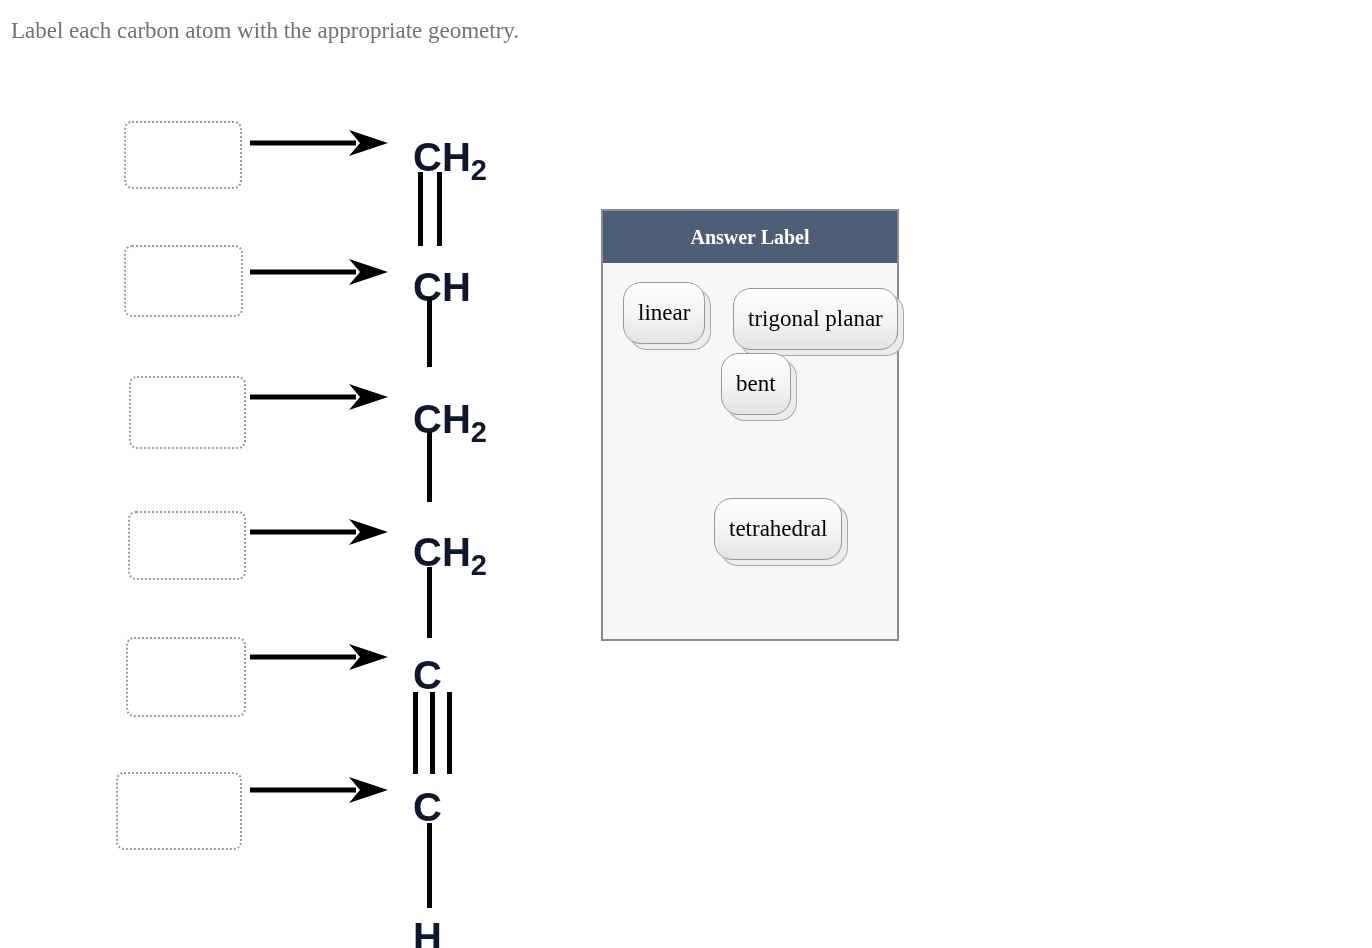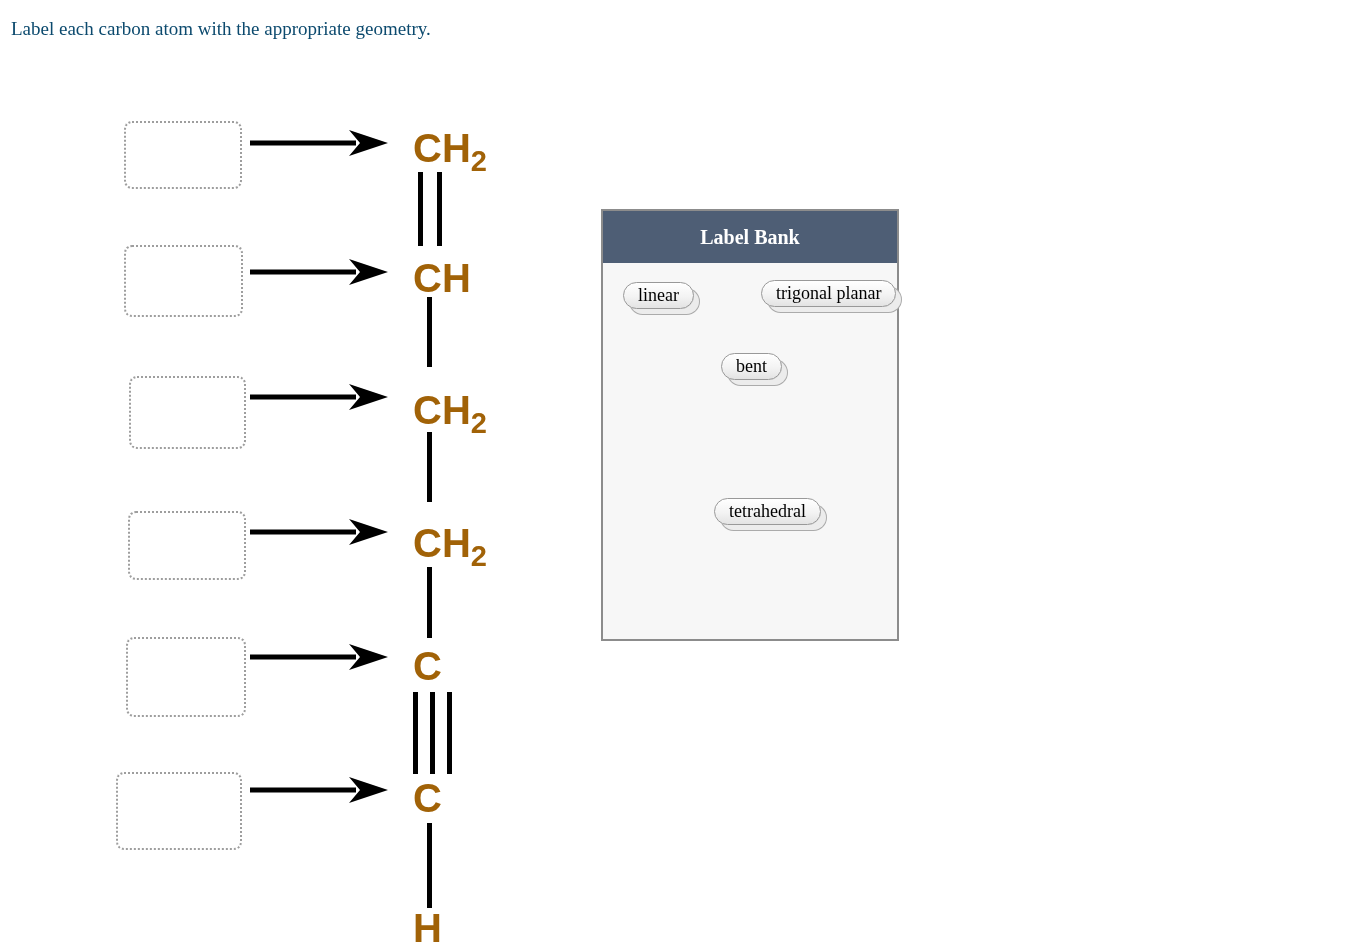--- a/index.html
+++ b/index.html
@@ -5,21 +5,21 @@
   html,body{margin:0;padding:0;background:#ffffff;}
   .stage{
     position:relative;
     width:1372px;height:948px;
     background:#ffffff;
     font-family:"Liberation Serif", serif;
     overflow:hidden;
   }
   .title{
     position:absolute;left:11px;top:18px;
-    font-size:19px;color:#0c4a6e;
+    font-size:23px;color:#737373;
     font-family:"Liberation Serif", serif;
   }
   
   .dropbox{
     position:absolute;
     border:2px dotted #9e9e9e;
     border-radius:8px;
     background:#ffffff;
     box-sizing:border-box;
   }
@@ -30,22 +30,22 @@
   .b5{left:126px;top:637px;width:120px;height:80px;}
   .b6{left:116px;top:772px;width:126px;height:78px;}
   
   .arrow{position:absolute;left:248px;width:140px;height:30px;}
   .a1{top:128px;} .a2{top:257px;} .a3{top:382px;}
   .a4{top:517px;} .a5{top:642px;} .a6{top:775px;}
   
   .atom{
     position:absolute;left:413px;
     font-family:"Liberation Sans", sans-serif;
-    font-weight:700;font-size:40px;line-height:42px;
-    color:#a16207;letter-spacing:0px;white-space:nowrap;
+    font-weight:700;font-size:40px;line-height:60px;
+    color:#0f172a;letter-spacing:0px;white-space:nowrap;
   }
   .atom .sub{font-size:29px;position:relative;top:9px;letter-spacing:0;}
   .t1{top:127px;} .t2{top:257px;} .t3{top:389px;}
   .t4{top:522px;} .t5{top:645px;} .t6{top:777px;} .t7{top:907px;}
   .bondline{position:absolute;width:5px;background:#000;}
   
   .d1a{left:418px;top:172px;height:74px;}
   .d1b{left:437px;top:172px;height:74px;}
   
   .s1{left:427px;top:297px;height:70px;}
@@ -68,31 +68,31 @@
     position:absolute;left:0;top:0;right:0;height:52px;
     background:#4e5e75;
     color:#ffffff;
     font-family:"Liberation Serif", serif;
     font-weight:700;font-size:20px;
     display:flex;align-items:center;justify-content:center;
   }
   .chip{
     position:absolute;
     font-family:"Liberation Serif", serif;
-    font-size:18px;color:#000;
-    padding:2px 14px;
+    font-size:23px;color:#000;
+    padding:17px 14px;
     background:linear-gradient(to bottom,#ffffff 0%,#f3f3f3 55%,#e3e3e3 100%);
     border:1px solid #999999;
     border-radius:18px;
     box-shadow:6px 6px 0 -1px #ececec, 6px 6px 0 0 #ababab;
     white-space:nowrap;
     cursor:pointer;
   }
   .c1{left:20px;top:71px;}
-  .c2{left:130px;top:69px;margin-left:28px;}
+  .c2{left:130px;top:77px;}
   .c3{left:118px;top:142px;text-align:right;}
   .c4{left:56px;top:213px;}
   .c5{left:91px;top:287px;margin-left:20px;}
 </style>
 </head>
 <body>
 
 <div class="stage">
 
   <div class="title">Label each carbon atom with the appropriate geometry.</div>
@@ -141,20 +141,20 @@
   <div class="bondline d1b"></div>
   <div class="bondline s1"></div>
   <div class="bondline s2"></div>
   <div class="bondline s3"></div>
   <div class="bondline tr1"></div>
   <div class="bondline tr2"></div>
   <div class="bondline tr3"></div>
   <div class="bondline s4"></div>
 
   <div class="bank">
-    <div class="bank-header">Label Bank</div>
+    <div class="bank-header">Answer Label</div>
     <div class="chip c1">linear</div>
     <div class="chip c2">trigonal planar</div>
     <div class="chip c3">bent</div>
     <div class="chip c5">tetrahedral</div>
   </div>
 
 </div>
 
 </body></html>

